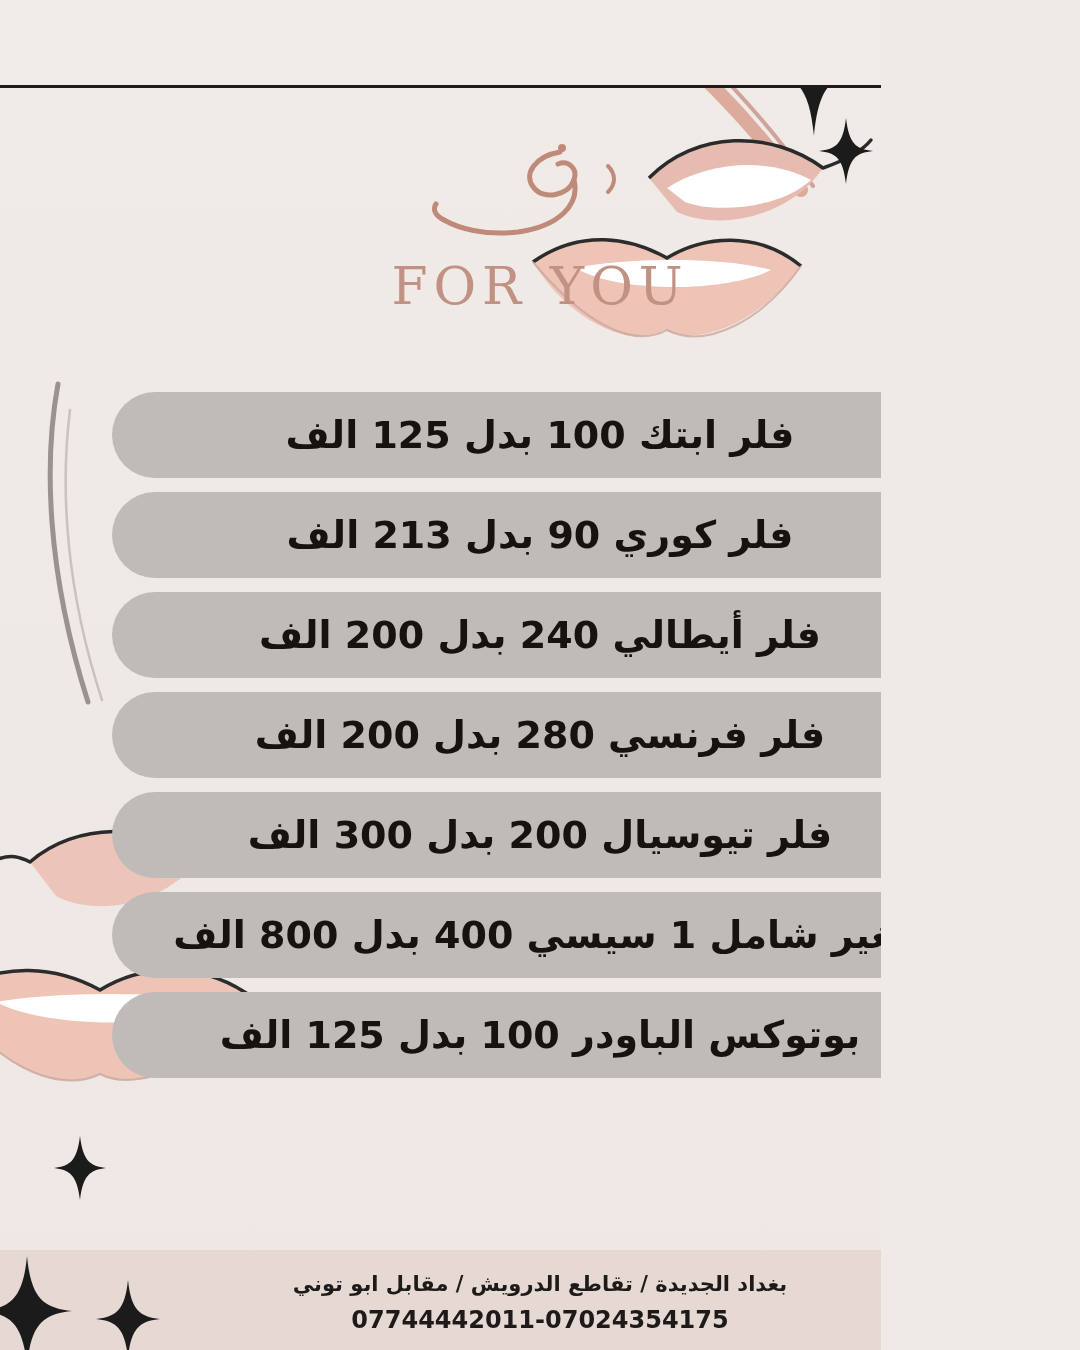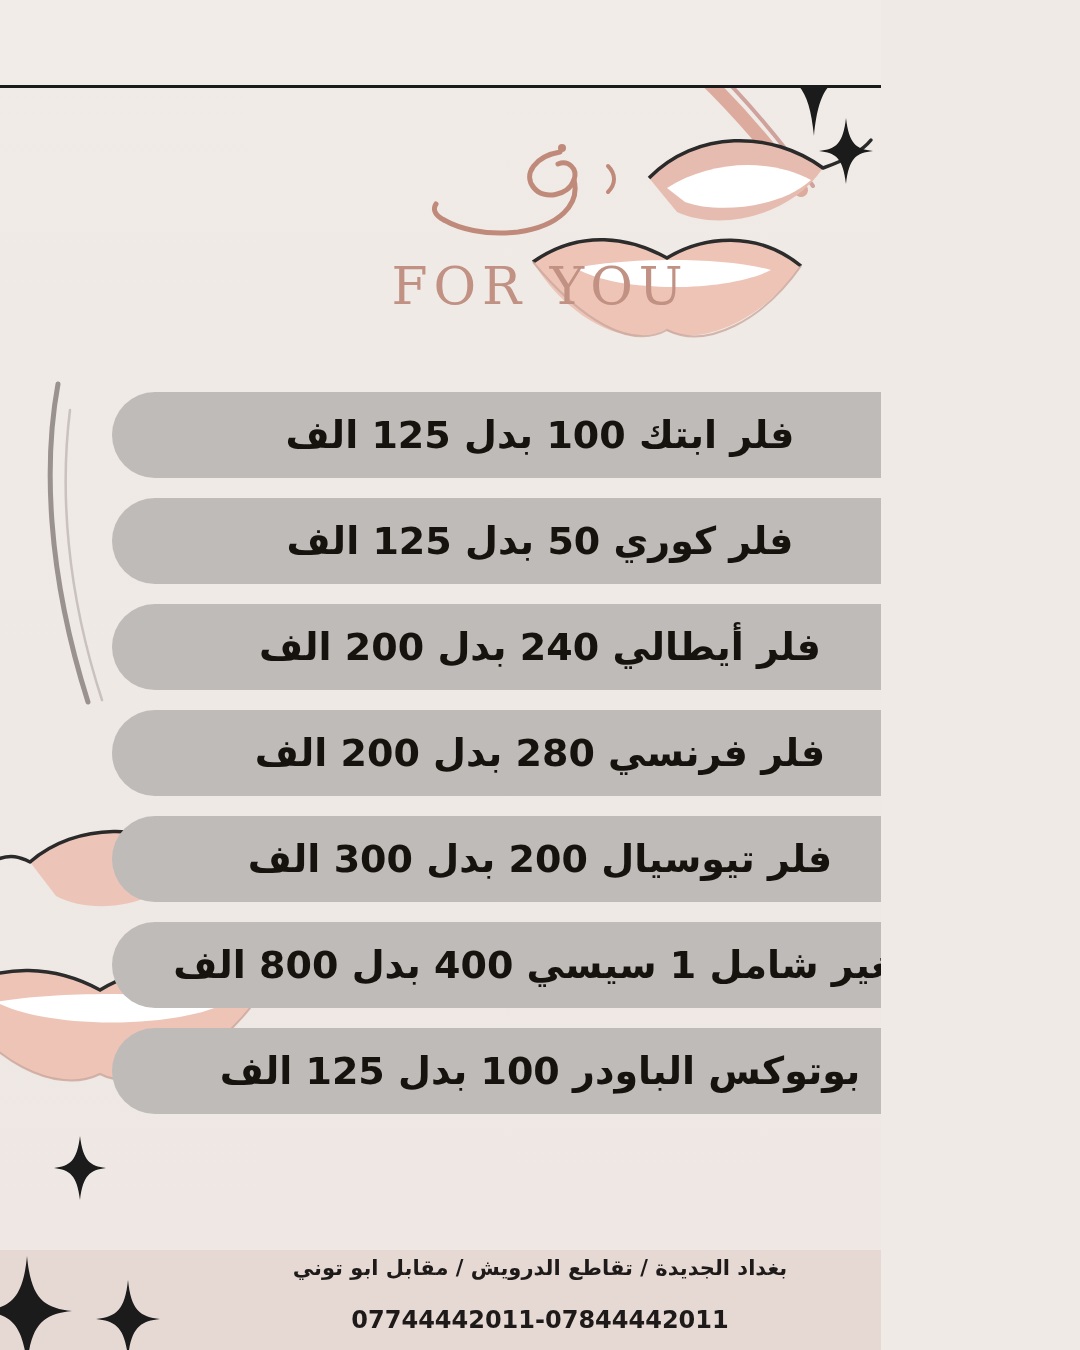--- a/index.html
+++ b/index.html
@@ -46,21 +46,21 @@
   .footer-text {
     position: absolute;
     left: 0;
     width: 1080px;
     text-align: center;
     direction: rtl;
     color: #1d1a19;
     font-weight: bold;
     z-index: 7;
   }
-  .footer-line1 { bottom: 70px; font-size: 21px; letter-spacing: 0px; }
+  .footer-line1 { bottom: 54px; font-size: 21px; letter-spacing: 0px; }
   .footer-line2 { bottom: 16px; font-size: 24px; direction: ltr; }
 
   
   .deco { position: absolute; z-index: 1; pointer-events: none; }
 
   
   .deco-topright { right: -10px; top: 0px; width: 420px; height: 420px; }
 
   
   .deco-leftbrow { left: 40px; top: 380px; width: 120px; height: 330px; }
@@ -94,21 +94,21 @@
   .offers {
     position: absolute;
     top: 392px;
     left: 112px;
     width: 856px;
     z-index: 3;
   }
 
   .offer-pill {
     height: 86px;
-    margin-bottom: 20px;
+    margin-bottom: 14px;
     background: #bfbbb8;
     border-radius: 46px;
     display: flex;
     align-items: center;
     justify-content: center;
     direction: rtl;
   }
   .offer-pill:last-child { margin-bottom: 14px; }
 
   .offer-text {
@@ -187,36 +187,36 @@
       <path d="M198 26 C 206 34, 206 44, 198 52" stroke="#c08a7b" stroke-width="4" fill="none" stroke-linecap="round"></path>
     </svg>
     <div class="logo-text">FOR YOU</div>
   </div>
 
   <div class="offers">
     <div class="offer-pill">
       <span class="offer-text">فلر ابتك 100 بدل 125 الف</span>
     </div>
     <div class="offer-pill">
-      <span class="offer-text">فلر كوري 50 بدل 125 الف</span>
+      <span class="offer-text">فلر كوري 90 بدل 213 الف</span>
     </div>
     <div class="offer-pill">
       <span class="offer-text">فلر أيطالي 240 بدل 200 الف</span>
     </div>
     <div class="offer-pill">
       <span class="offer-text">فلر فرنسي 280 بدل 200 الف</span>
     </div>
     <div class="offer-pill">
       <span class="offer-text">فلر تيوسيال 200 بدل 300 الف</span>
     </div>
     <div class="offer-pill">
       <span class="offer-text">تغير شامل 1 سيسي 400 بدل 800 الف</span>
     </div>
     <div class="offer-pill">
       <span class="offer-text">بوتوكس الباودر 100 بدل 125 الف</span>
     </div>
   </div>
 
   <div class="bottom-band"></div>
   <div class="footer-text footer-line1">بغداد الجديدة / تقاطع الدرويش / مقابل ابو توني</div>
-  <div class="footer-text footer-line2">07744442011-07844442011</div>
+  <div class="footer-text footer-line2">07744442011-07024354175</div>
 
 </div>
 
 </body></html>

